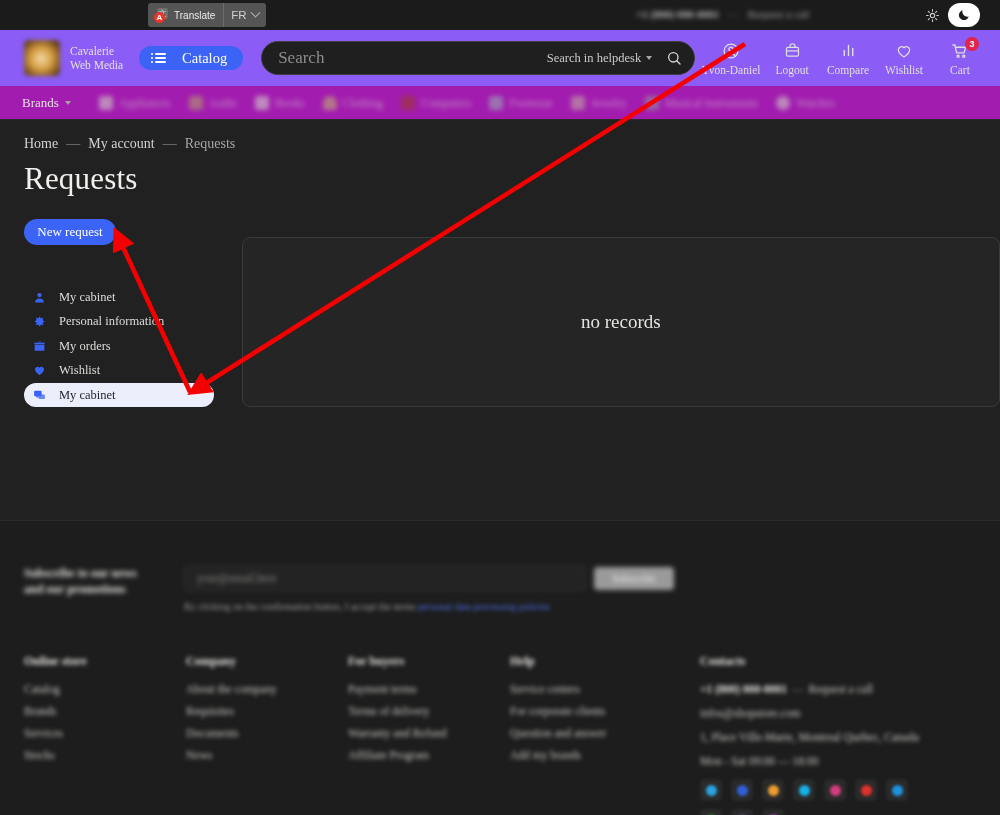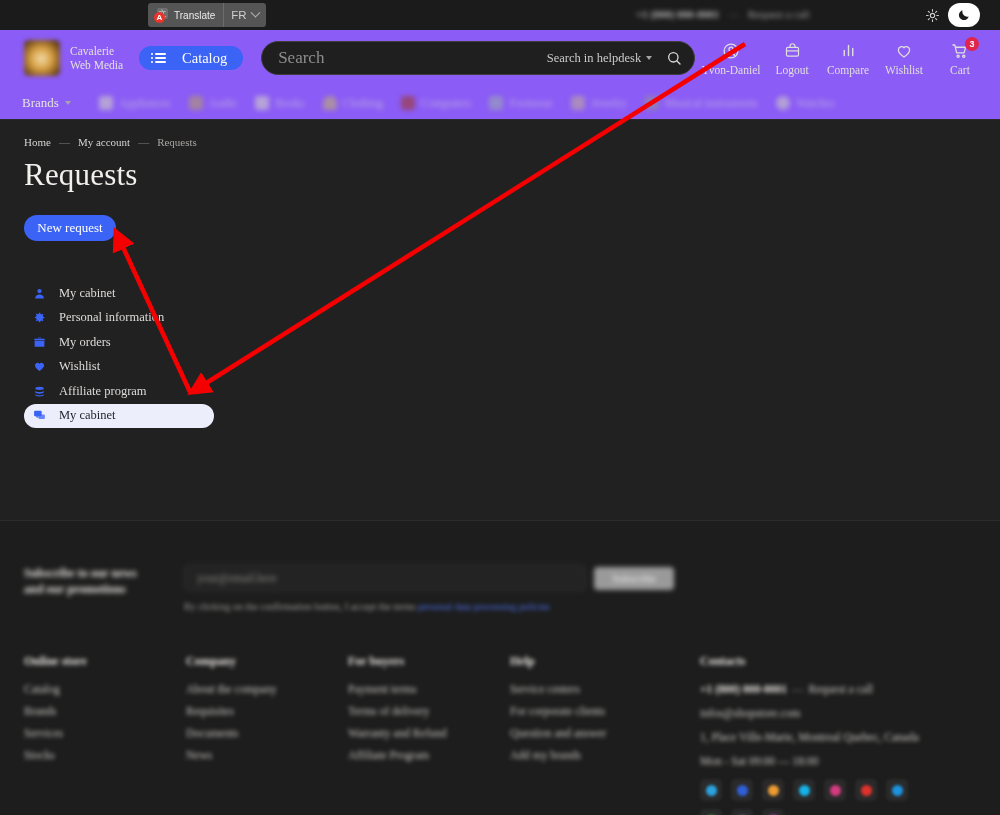--- a/index.html
+++ b/index.html
@@ -117,21 +117,21 @@
     position: absolute; top: -4px; right: 9px;
     min-width: 14px; height: 14px; border-radius: 7px;
     background: #e0244a; color: #fff; font-size: 9px; font-weight: bold;
     font-family: "Liberation Sans", sans-serif;
     display: flex; align-items: center; justify-content: center; padding: 0 3px;
   }
 
   
   .catnav {
     position: relative; height: 34px; width: 1000px;
-    background: #8b5cf6;
+    background: #a21caf;
     display: flex; align-items: center; gap: 0px;
     border-bottom: 1px solid #2a2a2a;
   }
   .brands-item {
     margin-left: 22px; display: flex; align-items: center; gap: 6px;
     font-size: 13px; color: #e4e2df; cursor: pointer;
   }
   .brands-caret { width: 0; height: 0; border-left: 3.5px solid transparent; border-right: 3.5px solid transparent; border-top: 4px solid #a5a5a5; }
   .catlist { display: flex; align-items: center; gap: 18px; margin-left: 28px; filter: blur(2.4px); opacity: .62; }
   .cat {
@@ -145,21 +145,21 @@
   .cat.c4 .cdot { background: #bfae72; border-radius: 50% 50% 20% 20%; }
   .cat.c5 .cdot { background: #9e3a2f; }
   .cat.c6 .cdot { background: #9aa7b2; }
   .cat.c7 .cdot { background: #c0a7a0; }
   .cat.c8 .cdot { background: #8f9298; }
   .cat.c9 .cdot { background: #cbc8c4; border-radius: 50%; }
 
   
   .page { position: relative; width: 1000px; background: #212121; min-height: 400px; padding-bottom: 40px; }
   .breadcrumb {
-    padding: 16px 0 0 24px; font-size: 11px; color: #bfbdba;
+    padding: 16px 0 0 24px; font-size: 14px; color: #bfbdba;
     display: flex; align-items: center; gap: 8px;
   }
   .breadcrumb .sep { color: #7e7c79; }
   .breadcrumb .crumb { color: #d5d3d0; cursor: pointer; }
   .breadcrumb .crumb.current { color: #a8a6a3; cursor: default; }
 
   .page-title { margin: 9px 0 0 24px; font-size: 31px; font-weight: normal; color: #f2f0ed; letter-spacing: .2px; }
 
   .content-row { display: flex; align-items: flex-end; margin-top: 22px; }
 
@@ -449,46 +449,39 @@
 
           <div class="acct-item">
             <span class="acct-ico">
               <svg width="13" height="13" viewBox="0 0 24 24" fill="currentColor">
                   <path d="M12 20.5S3.5 15 3.5 9.8A4.8 4.8 0 0 1 12 6.9a4.8 4.8 0 0 1 8.5 2.9c0 5.2-8.5 10.7-8.5 10.7z"></path>
                 </svg>
             </span>
             <span>Wishlist</span>
           </div>
 
-          <div class="acct-item">
-            <span class="acct-ico">
-              <svg width="13" height="13" viewBox="0 0 24 24" fill="currentColor">
-                  <ellipse cx="12" cy="6" rx="8" ry="3"></ellipse>
-                  <path d="M4 10c0 1.7 3.6 3 8 3s8-1.3 8-3v3c0 1.7-3.6 3-8 3s-8-1.3-8-3z"></path>
-                  <path d="M4 16c0 1.7 3.6 3 8 3s8-1.3 8-3v2c0 1.7-3.6 3-8 3s-8-1.3-8-3z"></path>
-                </svg>
-            </span>
-            <span>Affiliate program</span>
-          </div>
 
           <div class="acct-item active">
             <span class="acct-ico">
               <svg width="13" height="13" viewBox="0 0 24 24" fill="currentColor">
                   <rect x="2" y="3" width="14" height="10.5" rx="2"></rect>
                   <path d="M5 13.5h6l-3.5 3.2z"></path>
                   <rect x="10" y="10" width="12" height="8.5" rx="2" opacity=".75"></rect>
                 </svg>
             </span>
             <span>My cabinet</span>
           </div>
 
 
         </div>
       </div>
 
+      <div class="records-panel">
+        <span class="records-empty">no records</span>
+      </div>
     </div>
   </div>
 
   <div class="footer">
     <div class="footer-sep"></div>
 
     <div class="sub-row">
       <div class="sub-title">Subscribe to our news and our promotions</div>
       <div class="sub-form">
         <div class="sub-input-row">

